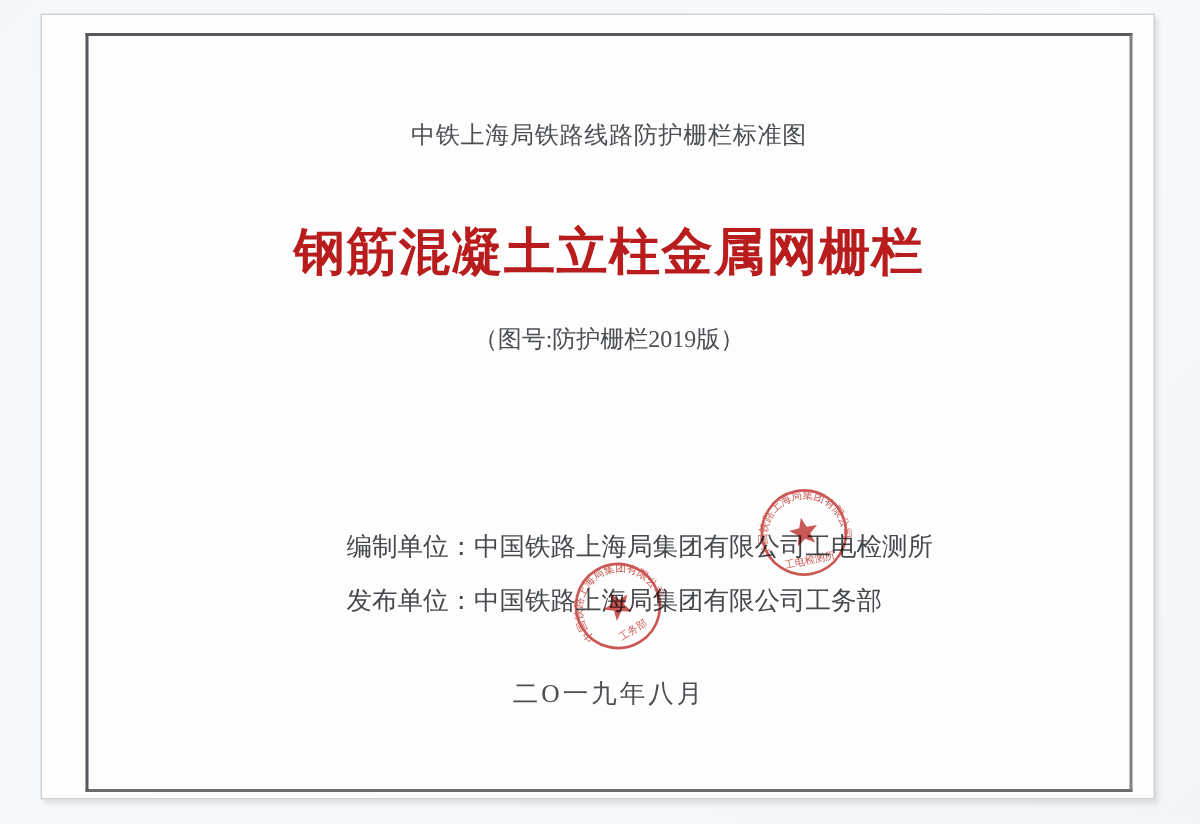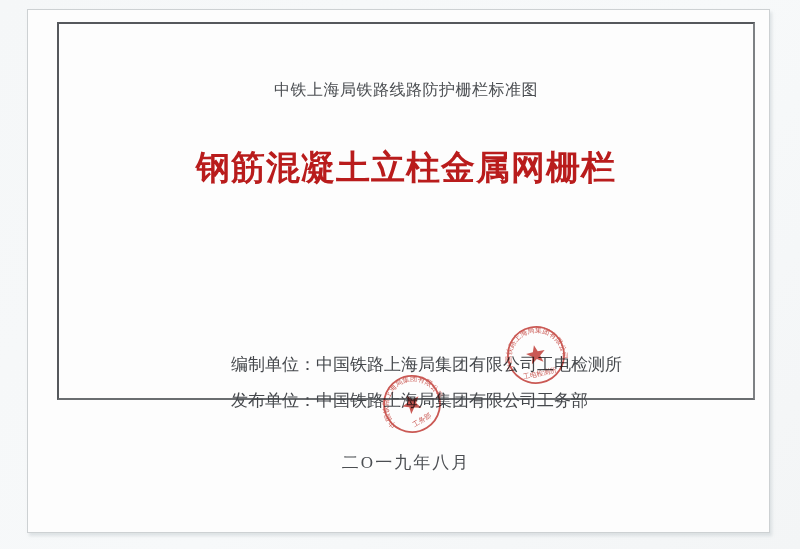--- a/index.html
+++ b/index.html
@@ -18,21 +18,21 @@
     position: absolute;
     left: 27px; top: 9px;
     width: 741px; height: 522px;
     background: #fdfdfd;
     border: 1px solid #cdd1d3;
     box-shadow: 2px 3px 3px rgba(175,184,189,0.35);
   }
   .frame {
     position: absolute;
     left: 29px; top: 12px;
-    width: 698px; height: 378px;
+    width: 698px; height: 506px;
     border: 2px solid #55585c;
     border-right-color: #7e8184;
     border-bottom-color: #6a6d70;
     box-sizing: border-box;
   }
   .textline { position: absolute; white-space: nowrap; }
   .centered { left: 0; right: 0; text-align: center; }
   .doc-header {
     top: 56px;
     font-size: 16px;
@@ -79,20 +79,21 @@
 <body>
 
 <div class="scan-canvas">
   <div class="paper">
     <div class="frame">
 
       <div class="textline centered doc-header">中铁上海局铁路线路防护栅栏标准图</div>
 
       <div class="textline centered doc-title">钢筋混凝土立柱金属网栅栏</div>
 
+      <div class="textline centered doc-drawing-no">（图号:防护栅栏2019版）</div>
 
       <div class="textline unit-line unit-issue">
         <span>发布单位：</span><span>中国铁路上海局集团有限公司工务部</span>
       </div>
 
       <div class="textline unit-line unit-compile">
         <span>编制单位：</span><span>中国铁路上海局集团有限公司工电检测所</span>
       </div>
 
       <div class="textline centered doc-date">二O一九年八月</div>

